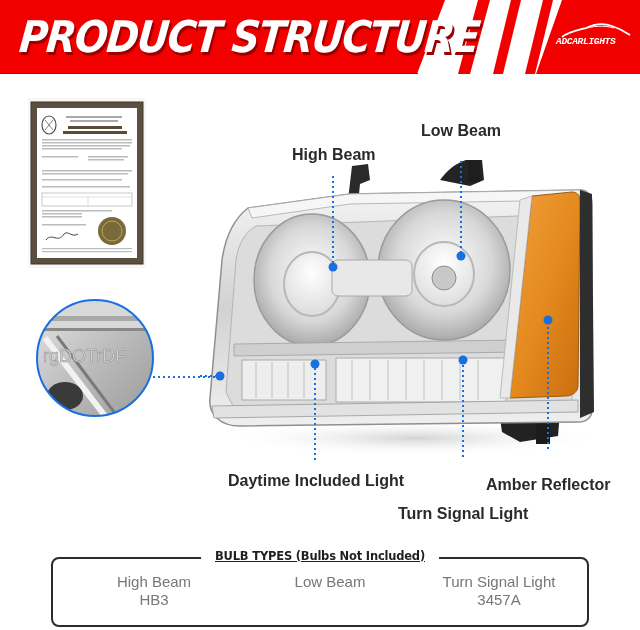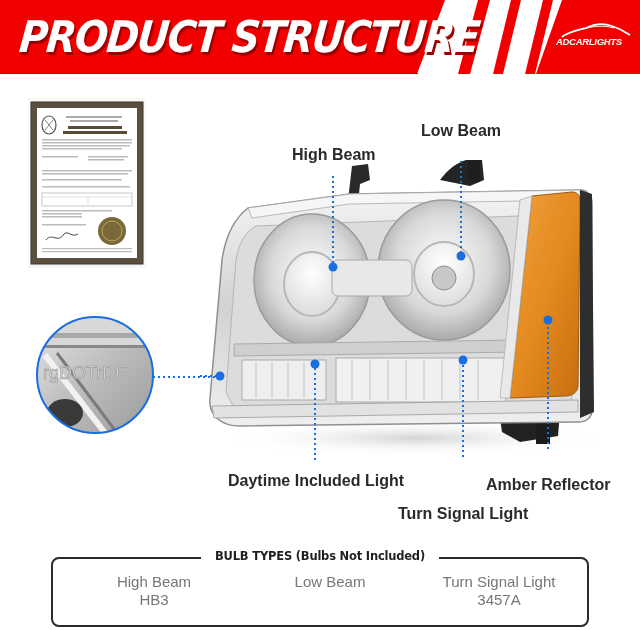--- a/index.html
+++ b/index.html
@@ -12,43 +12,43 @@
     position: absolute; left: 22px; top: 12px;
     font-family: "DejaVu Sans", sans-serif; font-weight: bold; font-style: italic;
     font-size: 39px; letter-spacing: -1.5px; color: #ffffff;
     transform: scaleY(1.12) skewX(-6deg); transform-origin: left top;
     text-shadow: 2px 2px 0 #9c0000;
     white-space: nowrap;
   }
   .brand { position: absolute; left: 556px; top: 22px; width: 82px; height: 30px; }
   .brand-text {
     position: absolute; left: 0; top: 14px; width: 82px;
-    font-family: Liberation Sans, sans-serif; font-weight: bold; font-style: italic;
+    font-family: Liberation Mono, monospace; font-weight: bold; font-style: italic;
     font-size: 9.5px; color: #ffffff; letter-spacing: -0.3px; white-space: nowrap;
   }
   .brand svg { position: absolute; left: 4px; top: 0; }
 
   .certificate { position: absolute; left: 28px; top: 98px; width: 118px; height: 170px; }
-  .magnifier { position: absolute; left: 35px; top: 315px; width: 120px; height: 120px; }
+  .magnifier { position: absolute; left: 35px; top: 298px; width: 120px; height: 120px; }
 
   .headlight { position: absolute; left: 200px; top: 160px; width: 420px; height: 300px; }
 
   .callout-label {
     position: absolute; font-weight: bold; font-size: 16px; color: #2a2a2a; white-space: nowrap;
   }
 
   .bulb-box {
     position: absolute; left: 51px; top: 557px; width: 538px; height: 70px;
     border: 2px solid #2b2b2b; border-radius: 8px;
   }
   .bulb-title {
     position: absolute; left: 50%; top: -10px; transform: translateX(-50%);
     background: #ffffff; padding: 0 14px;
     font-family: "DejaVu Sans", sans-serif; font-weight: bold; font-size: 11.5px;
-    color: #1f1f1f; white-space: nowrap; letter-spacing: -0.2px;
+    color: #1f1f1f; white-space: nowrap; letter-spacing: -0.2px; text-decoration: underline;
   }
   .bulb-cols { position: absolute; left: 0; top: 14px; width: 100%; display: flex; }
   .bulb-col { text-align: center; color: #777777; font-size: 15px; line-height: 18px; }
   .bulb-col:nth-child(1) { width: 192px; padding-left: 10px; }
   .bulb-col:nth-child(2) { width: 160px; padding-left: 10px; }
   .bulb-col:nth-child(3) { width: 182px; padding-left: 6px; }
 </style>
 </head>
 <body>
 

